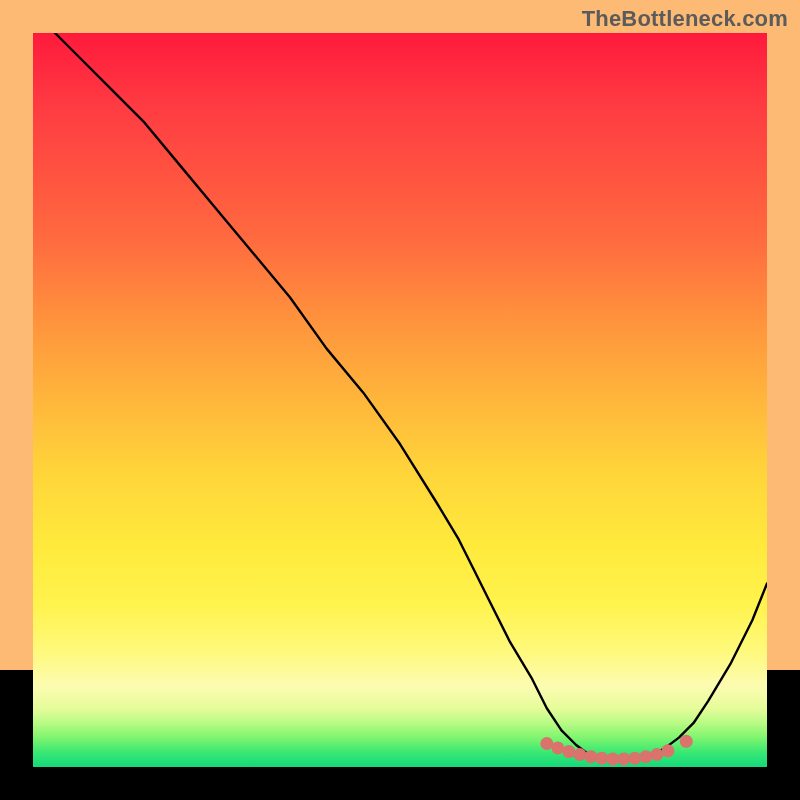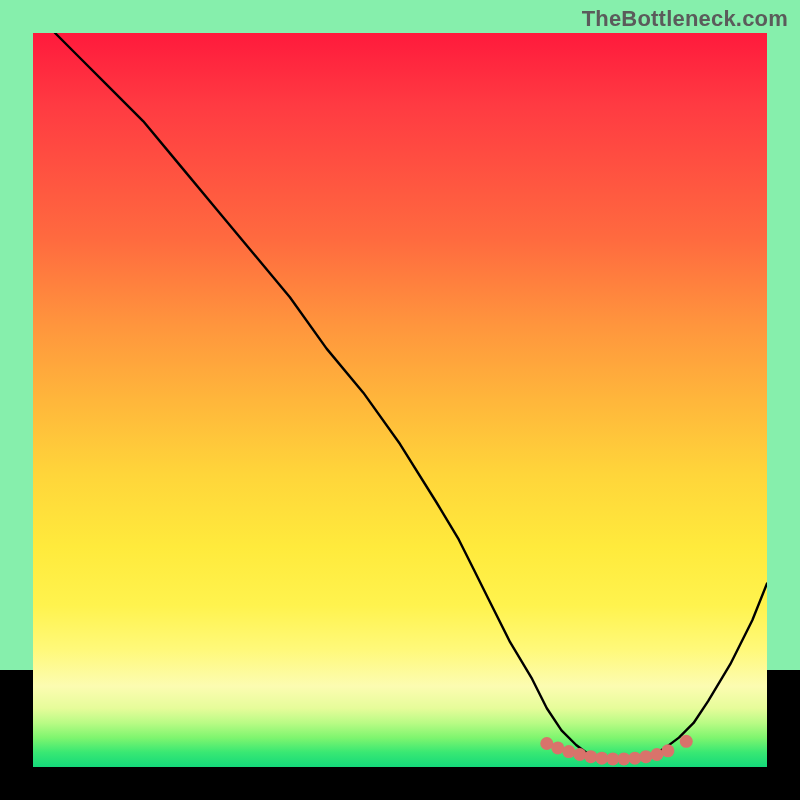--- a/index.html
+++ b/index.html
@@ -8,21 +8,21 @@
     width: 800px;
     height: 800px;
     background: #000;
     font-family: Arial, Helvetica, sans-serif;
     overflow: hidden;
   }
   .frame {
     position: relative;
     width: 800px;
     height: 670px;
-    background: #86efac;
+    background: #fdba74;
   }
   .watermark {
     position: absolute;
     top: 6px;
     right: 12px;
     color: #5b5b5b;
     font-size: 22px;
     font-weight: 600;
     letter-spacing: 0.2px;
     z-index: 30;

